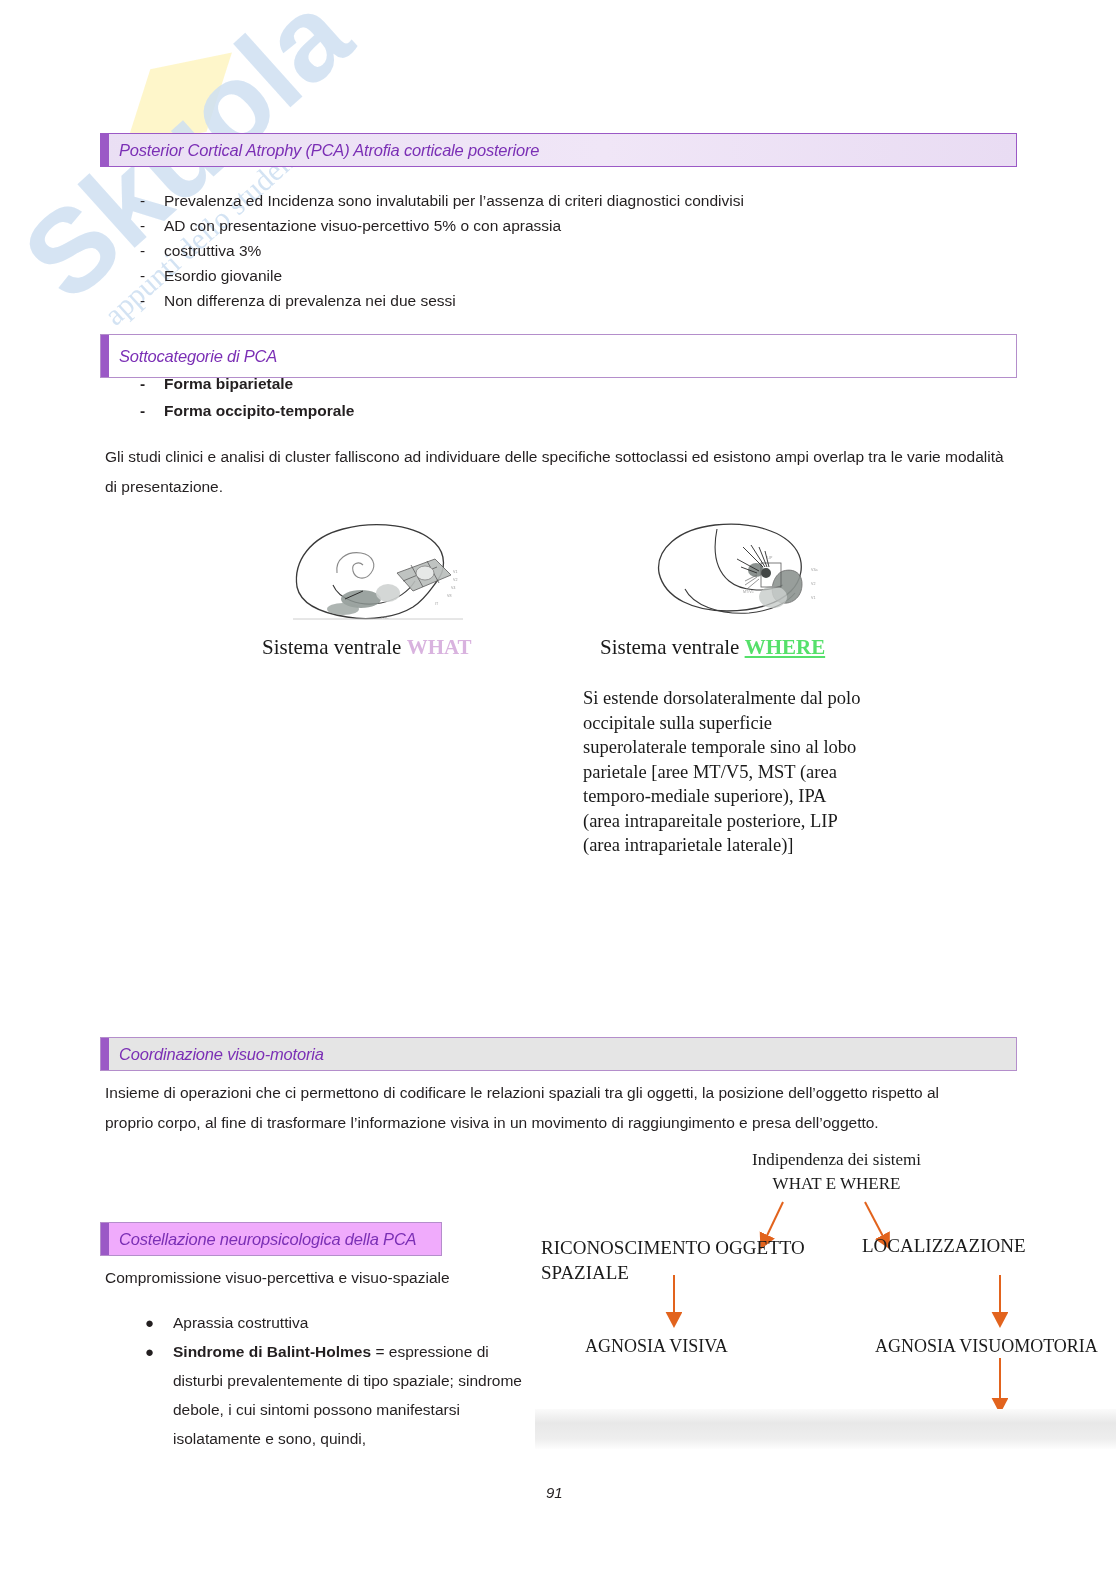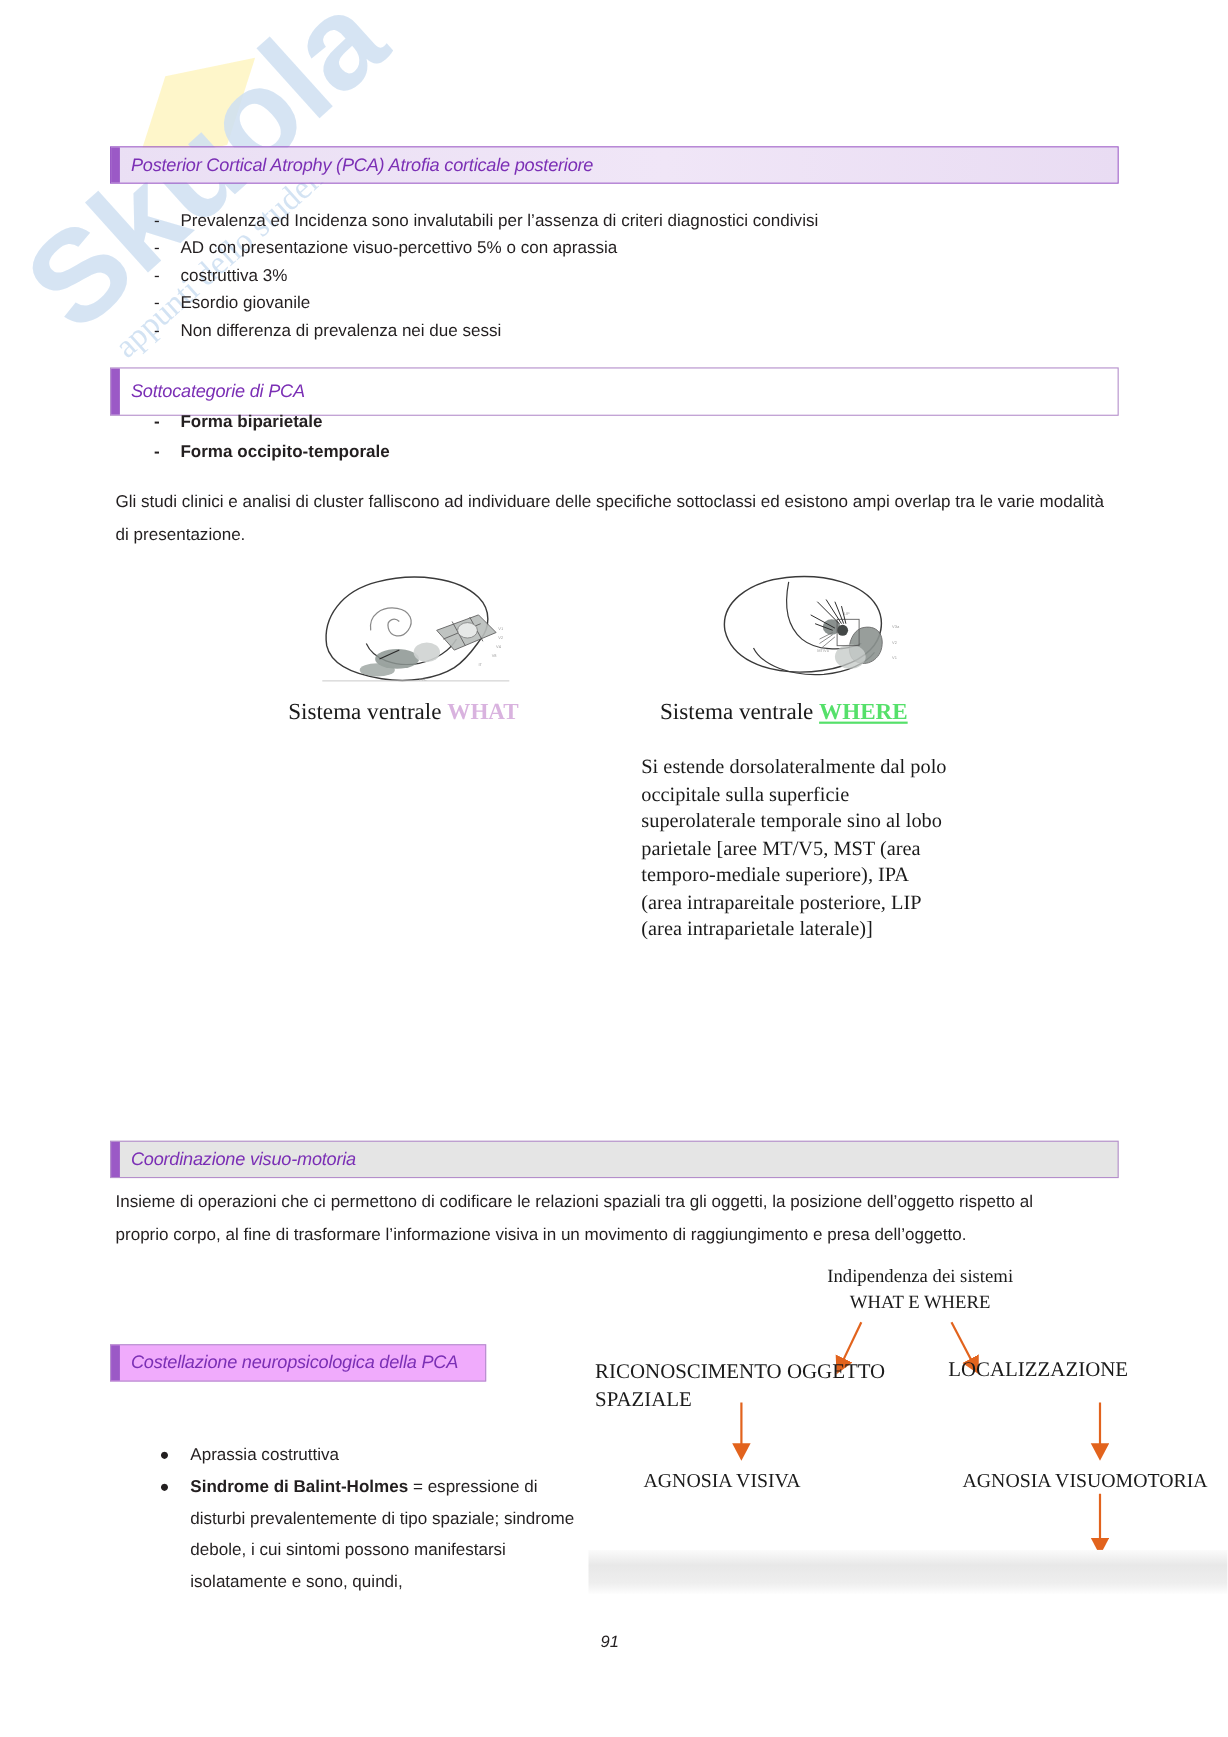--- a/index.html
+++ b/index.html
@@ -315,20 +315,21 @@
     <span class="bar"></span>
     <span class="htext">Coordinazione visuo-motoria</span>
   </div>
   <div class="body-para" id="para-coord">Insieme di operazioni che ci permettono di codificare le relazioni spaziali tra gli oggetti, la posizione dell’oggetto rispetto al proprio corpo, al fine di trasformare l’informazione visiva in un movimento di raggiungimento e presa dell’oggetto.</div>
 
   <div class="heading" id="h-costell">
     <span class="bar"></span>
     <span class="htext">Costellazione neuropsicologica della PCA</span>
   </div>
 
+  <div id="para-compromissione">Compromissione visuo-percettiva e visuo-spaziale</div>
 
   <ul id="bullets">
     <li>
       <span class="dot">●</span>
       <span>Aprassia costruttiva</span>
     </li>
     <li>
       <span class="dot">●</span>
       <b>Sindrome di Balint-Holmes</b><span> = espressione di disturbi prevalentemente di tipo spaziale; sindrome debole, i cui sintomi possono manifestarsi isolatamente e sono, quindi,</span>
     </li>

